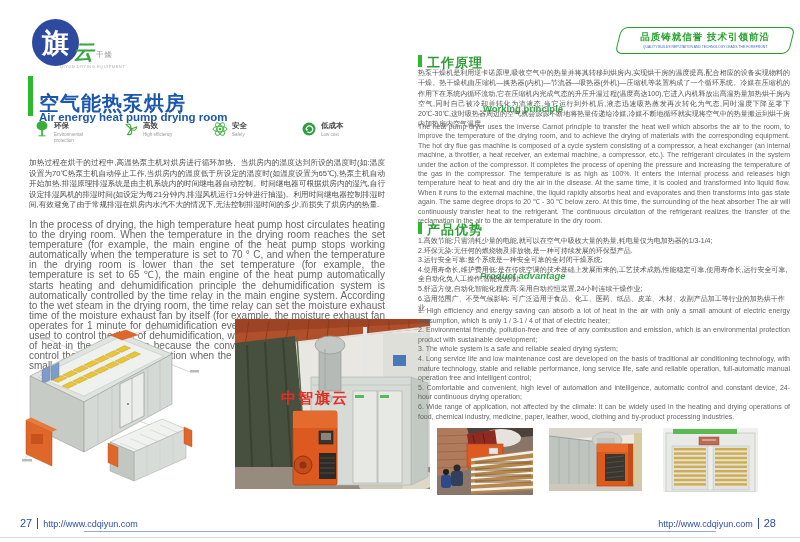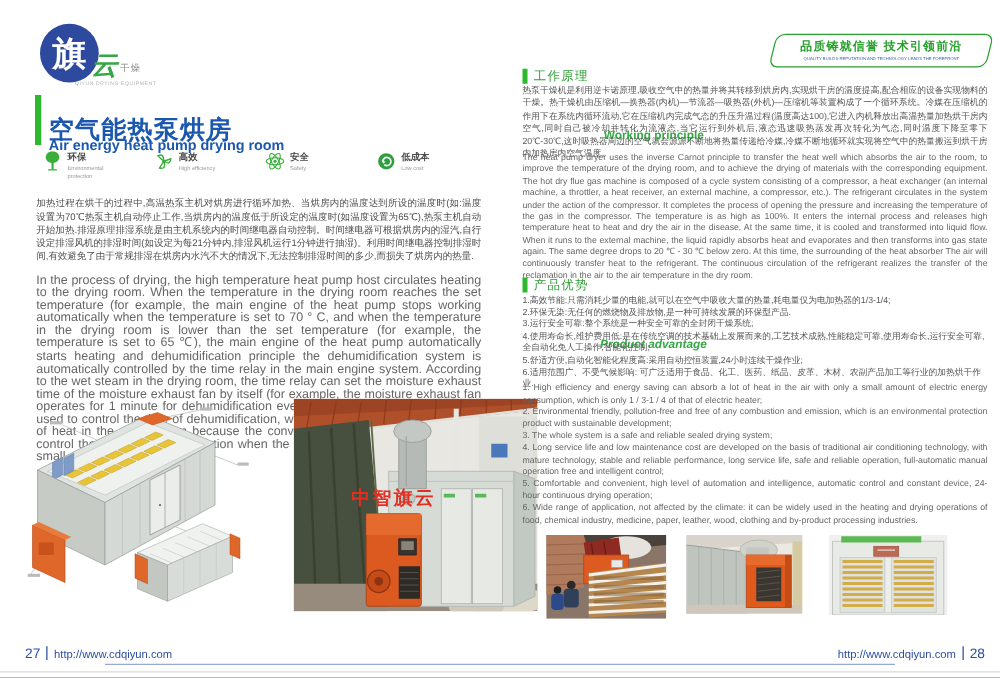--- a/index.html
+++ b/index.html
@@ -40,21 +40,21 @@
 
   
   .badge{position:absolute;left:218px;top:27px;width:172px;height:25px;border:1.5px solid #27a02c;
      border-radius:7px;transform:skewX(-14deg);text-align:center;}
   .badge-inner{transform:skewX(14deg);}
   .badge-zh{font-size:9.5px;font-weight:bold;color:#27a02c;margin-top:3px;letter-spacing:1px;}
   .badge-en{font-size:4px;color:#3a68b8;transform:scale(.85);white-space:nowrap;}
 
   .sec-h{position:absolute;left:18px;height:14px;}
   .sec-bar{position:absolute;left:0;top:1px;width:4px;height:12px;background:#2eb82e;}
-  .sec-zh{position:absolute;left:9px;top:0;font-size:10px;font-weight:normal;color:#2d9e35;letter-spacing:1px;}
+  .sec-zh{position:absolute;left:9px;top:0;font-size:13px;font-weight:bold;color:#2d9e35;letter-spacing:1px;}
   .sec-en{position:absolute;left:65px;top:13px;font-size:9.5px;font-weight:bold;color:#35a845;margin-top:36px;}
   .sec-h.s2 .sec-en{left:62px;font-style:italic;}
 
   .rbody{position:absolute;left:18px;width:372px;text-align:justify;}
   .rbody.zh{top:68px;font-size:7px;line-height:10.3px;color:#555;}
   .rbody.en{top:122px;font-size:7px;line-height:9.4px;color:#666;}
   .adv{position:absolute;left:18px;width:372px;}
   .adv.zh{top:236px;font-size:7px;line-height:9.6px;color:#555;}
   .adv.en{top:306px;font-size:7px;line-height:9.6px;color:#666;text-align:justify;}
 
@@ -445,20 +445,20 @@
           <rect x="52" y="37.6" width="32" height="2.4" fill="#d2ac48"></rect>
             <rect x="52" y="42" width="32" height="2.4" fill="#d2ac48"></rect>
           <rect x="52" y="46.4" width="32" height="2.4" fill="#d2ac48"></rect>
             <rect x="52" y="50.8" width="32" height="2.4" fill="#d2ac48"></rect>
           <rect x="52" y="55.2" width="32" height="2.4" fill="#d2ac48"></rect>
         </g>
         <rect x="45" y="18" width="5" height="44" fill="#eceee9" stroke="#c8ccc8" stroke-width="0.5"></rect>
       </svg>
     </div>
 
-    <div class="footer" style="right:12px;">
+    <div class="footer" style="right:24px;">
       <span>http://www.cdqiyun.com</span><span class="fdiv"></span><span class="pg">28</span>
     </div>
   </div>
 
   <div class="footer-line"></div>
   <div class="bottom-edge"></div>
 </div>
 
 </body></html>

